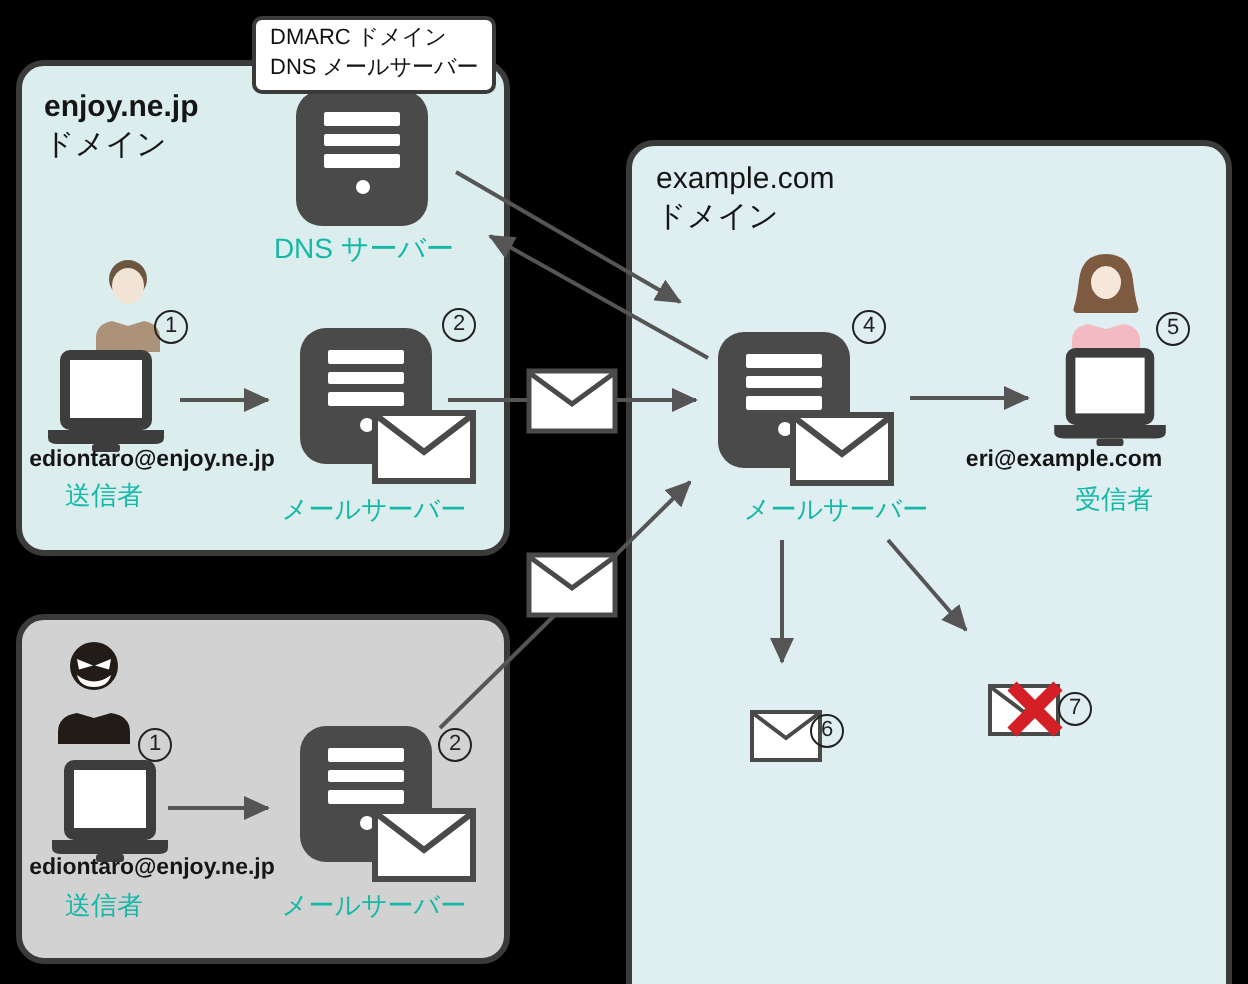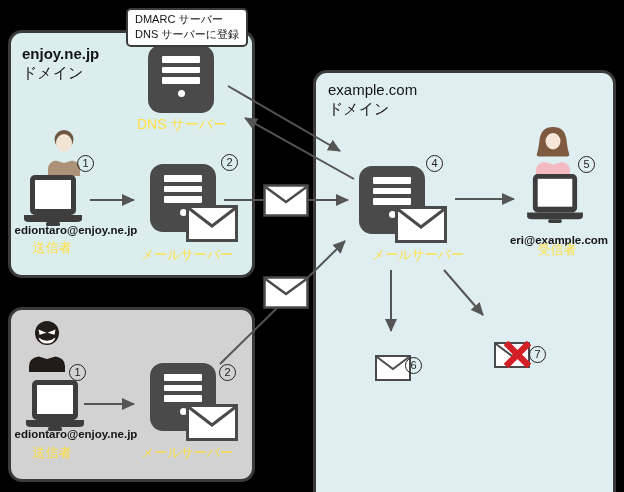--- a/index.html
+++ b/index.html
@@ -5,21 +5,21 @@
   html,body{margin:0;padding:0;background:#000;}
   #canvas{
     position:relative;width:624px;height:492px;background:#000;overflow:hidden;
     font-family:"Liberation Sans","DejaVu Sans",sans-serif;color:#111;
   }
   .box{position:absolute;border:3px solid #3a3a3a;border-radius:14px;box-sizing:border-box;}
   #sender-box{left:8px;top:30px;width:247px;height:248px;background:#dcedee;}
   #spoofer-box{left:8px;top:307px;width:247px;height:175px;background:#d2d2d2;}
   #receiver-box{left:313px;top:30px;width:303px;height:448px;background:#dfeef0;margin-top:40px;}
   .box-title{position:absolute;font-size:15px;line-height:19px;color:#151515;}
-  .lbl{position:absolute;font-size:13px;text-align:center;color:#fde047;white-space:nowrap;}
+  .lbl{position:absolute;font-size:13px;text-align:center;color:#14b8a6;white-space:nowrap;}
   .email{position:absolute;font-size:11.5px;text-align:center;color:#151515;white-space:nowrap;font-weight:bold;}
   .step{
     position:absolute;width:17px;height:17px;border:1.6px solid #222;border-radius:50%;
     box-sizing:border-box;display:flex;align-items:center;justify-content:center;
     font-size:11px;line-height:1;color:#222;
   }
   .server{position:absolute;background:#4a4a4a;border-radius:13px;}
   .server .bar{position:absolute;left:14px;width:38px;height:6.5px;background:#fff;border-radius:1px;}
   .server .b1{top:11px}.server .b2{top:21.5px}.server .b3{top:32px}
   .server .dot{position:absolute;left:29.5px;top:45px;width:7px;height:7px;border-radius:50%;background:#fff;}
@@ -62,22 +62,22 @@
     <line x1="455" y1="199" x2="514" y2="199" stroke="#555" stroke-width="2" marker-end="url(#ah)"></line>
     <line x1="391" y1="270" x2="391" y2="331" stroke="#555" stroke-width="2" marker-end="url(#ah)"></line>
     <line x1="444" y1="270" x2="483" y2="315" stroke="#555" stroke-width="2" marker-end="url(#ah)"></line>
     <line x1="84" y1="404" x2="134" y2="404" stroke="#555" stroke-width="2" marker-end="url(#ah)"></line>
     <line x1="220" y1="364" x2="345" y2="241" stroke="#555" stroke-width="2" marker-end="url(#ah)"></line>
   </svg>
 
   <div class="icon-layer">
 
     <div id="callout">
-      <div>DMARC サーバー</div>
-      <div>DNS サーバーに登録</div>
+      <div>DMARC ドメイン</div>
+      <div>DNS メールサーバー</div>
     </div>
 
     <div class="server" style="left:148px;top:45px;width:66px;height:68px;">
       <div class="bar b1"></div>
         <div class="bar b2"></div>
         <div class="bar b3"></div>
         <div class="dot"></div>
     </div>
     <div class="lbl" style="left:124px;top:116px;width:116px;font-size:14px;">DNS サーバー</div>
 
@@ -168,21 +168,21 @@
       <path d="M13.5,13 a7.5,7.5 0 0 1 15,0 q-2.5,-6 -7.5,-6 t-7.5,6 z" fill="#7d5a40"></path>
       <path d="M4,50 v-5.5 q0,-7 8,-8.5 l9,2.5 9,-2.5 q8,1.5 8,8.5 v5.5 z" fill="#f3bac1"></path>
     </svg>
     <div class="step" style="left:578px;top:156px;">5</div>
     <svg class="abs" style="left:525px;top:174px;" width="60" height="50" viewBox="0 0 62 52">
       <rect x="8" y="0" width="46" height="40" rx="5" fill="#3d3d3d"></rect>
       <rect x="13" y="5" width="36" height="29" fill="#ffffff"></rect>
       <path d="M2,40 L60,40 L60,44 Q60,47 55,47 L7,47 Q2,47 2,44 Z" fill="#3d3d3d"></path>
       <rect x="24" y="47" width="14" height="4" rx="1.5" fill="#3d3d3d"></rect>
     </svg>
-    <div class="email" style="left:499px;top:224px;width:120px;margin-top:10px;">eri@example.com</div>
+    <div class="email" style="left:472px;top:224px;width:120px;">eri@example.com</div>
     <div class="lbl" style="left:512px;top:241px;width:90px;">受信者</div>
 
     <svg class="abs" style="left:375px;top:355px;" width="36" height="26" viewBox="0 0 36 26">
       <rect x="1" y="1" width="34" height="24" fill="#fff" stroke="#4a4a4a" stroke-width="2"></rect>
       <path d="M2,2 L18,14 L34,2" fill="none" stroke="#4a4a4a" stroke-width="2"></path>
     </svg>
     <div class="step" style="left:405px;top:357px;">6</div>
 
     <svg class="abs" style="left:494px;top:342px;" width="36" height="26" viewBox="0 0 36 26">
       <rect x="1" y="1" width="34" height="24" fill="#fff" stroke="#4a4a4a" stroke-width="2"></rect>

